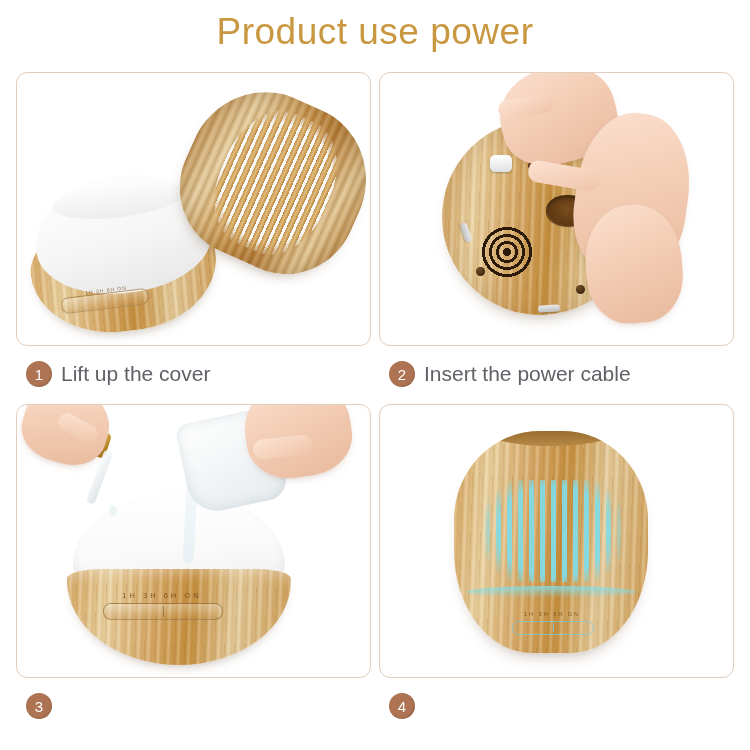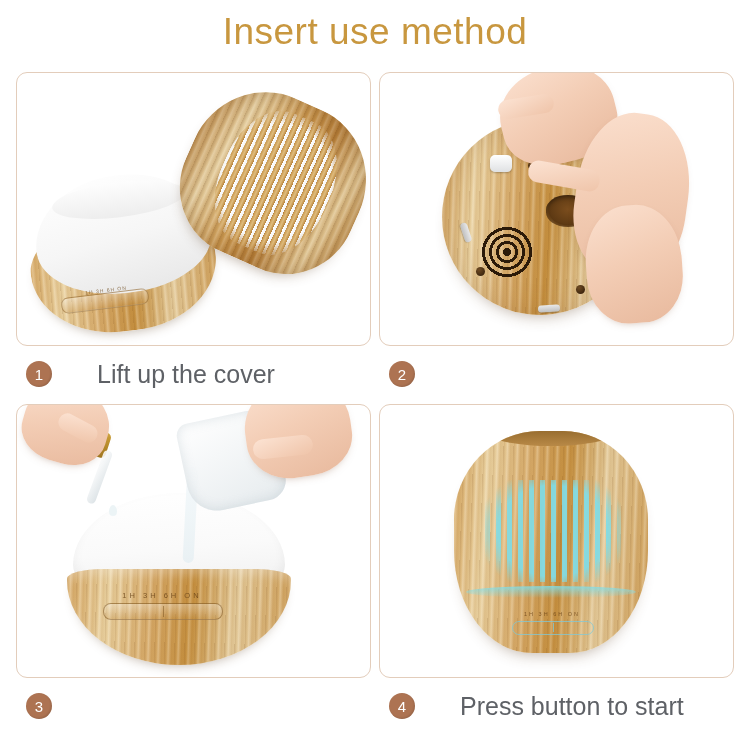--- a/index.html
+++ b/index.html
@@ -37,21 +37,21 @@
     display:flex;align-items:center;gap:9px;
     height:56px;padding-left:10px;
   }
   .badge{
     width:26px;height:26px;border-radius:50%;
     background:#ad7352;color:#fff;
     display:flex;align-items:center;justify-content:center;
     font-size:15px;font-weight:400;flex:0 0 auto;
     box-shadow:inset -1px -1px 2px rgba(0,0,0,.12);
   }
-  .cap-text{font-size:25px;color:#5e6166;white-space:nowrap;margin-left:36px;}
+  .cap-text{font-size:21px;color:#5e6166;white-space:nowrap;}
 
   
   .stage{position:absolute;inset:0;}
 
   .wood{
     background:
       repeating-linear-gradient(92deg,
         rgba(120,72,25,.20) 0px, rgba(120,72,25,.04) 2px,
         rgba(255,255,255,.22) 4px, rgba(150,96,38,.13) 7px,
         rgba(120,72,25,.05) 10px),
@@ -248,21 +248,21 @@
   .p4-top{
     position:absolute;left:20%;top:-3%;width:60%;height:22px;border-radius:50%;
     background:linear-gradient(180deg,#8a6126,#b88947);
   }
 </style>
 </head>
 <body>
 
 <div class="page">
 
-  <div class="title">Insert use method</div>
+  <div class="title">Product use power</div>
 
   <div class="grid">
 
     <div class="cell">
       <div class="panel">
         <div class="stage">
           <div class="p1-base wood"></div>
           <div class="p1-inner"></div>
           <div class="p1-ctrl-lbl">1H  3H  6H  ON</div>
           <div class="p1-ctrl"></div>
@@ -294,20 +294,21 @@
           <div class="p2-plug"></div>
           <div class="hand" style="left:120px;top:-6px;width:116px;height:96px;transform:rotate(-14deg);"></div>
           <div class="finger" style="left:118px;top:24px;width:56px;height:19px;transform:rotate(-9deg);"></div>
           <div class="hand" style="left:196px;top:40px;width:112px;height:164px;transform:rotate(8deg);"></div>
           <div class="finger" style="left:148px;top:92px;width:72px;height:22px;transform:rotate(10deg);"></div>
           <div class="hand" style="left:206px;top:132px;width:96px;height:118px;transform:rotate(-4deg);"></div>
         </div>
       </div>
       <div class="caption">
         <span class="badge">2</span>
+        <span class="cap-text">Insert the power cable</span>
       </div>
     </div>
 
     <div class="cell">
       <div class="panel">
         <div class="stage">
           <div class="p3-top"></div>
           <div class="p3-base wood"></div>
           <div class="p3-lbl">1H  3H  6H  ON</div>
           <div class="p3-btn"></div>
@@ -334,18 +335,17 @@
             <div class="p4-top"></div>
             <div class="p4-slots"></div>
             <div class="p4-ring"></div>
             <div class="p4-lbl">1H 3H 6H ON</div>
             <div class="p4-btn"></div>
           </div>
         </div>
       </div>
       <div class="caption">
         <span class="badge">4</span>
-        <span class="cap-text">Press button to start</span>
       </div>
     </div>
 
   </div>
 </div>
 
 </body></html>

